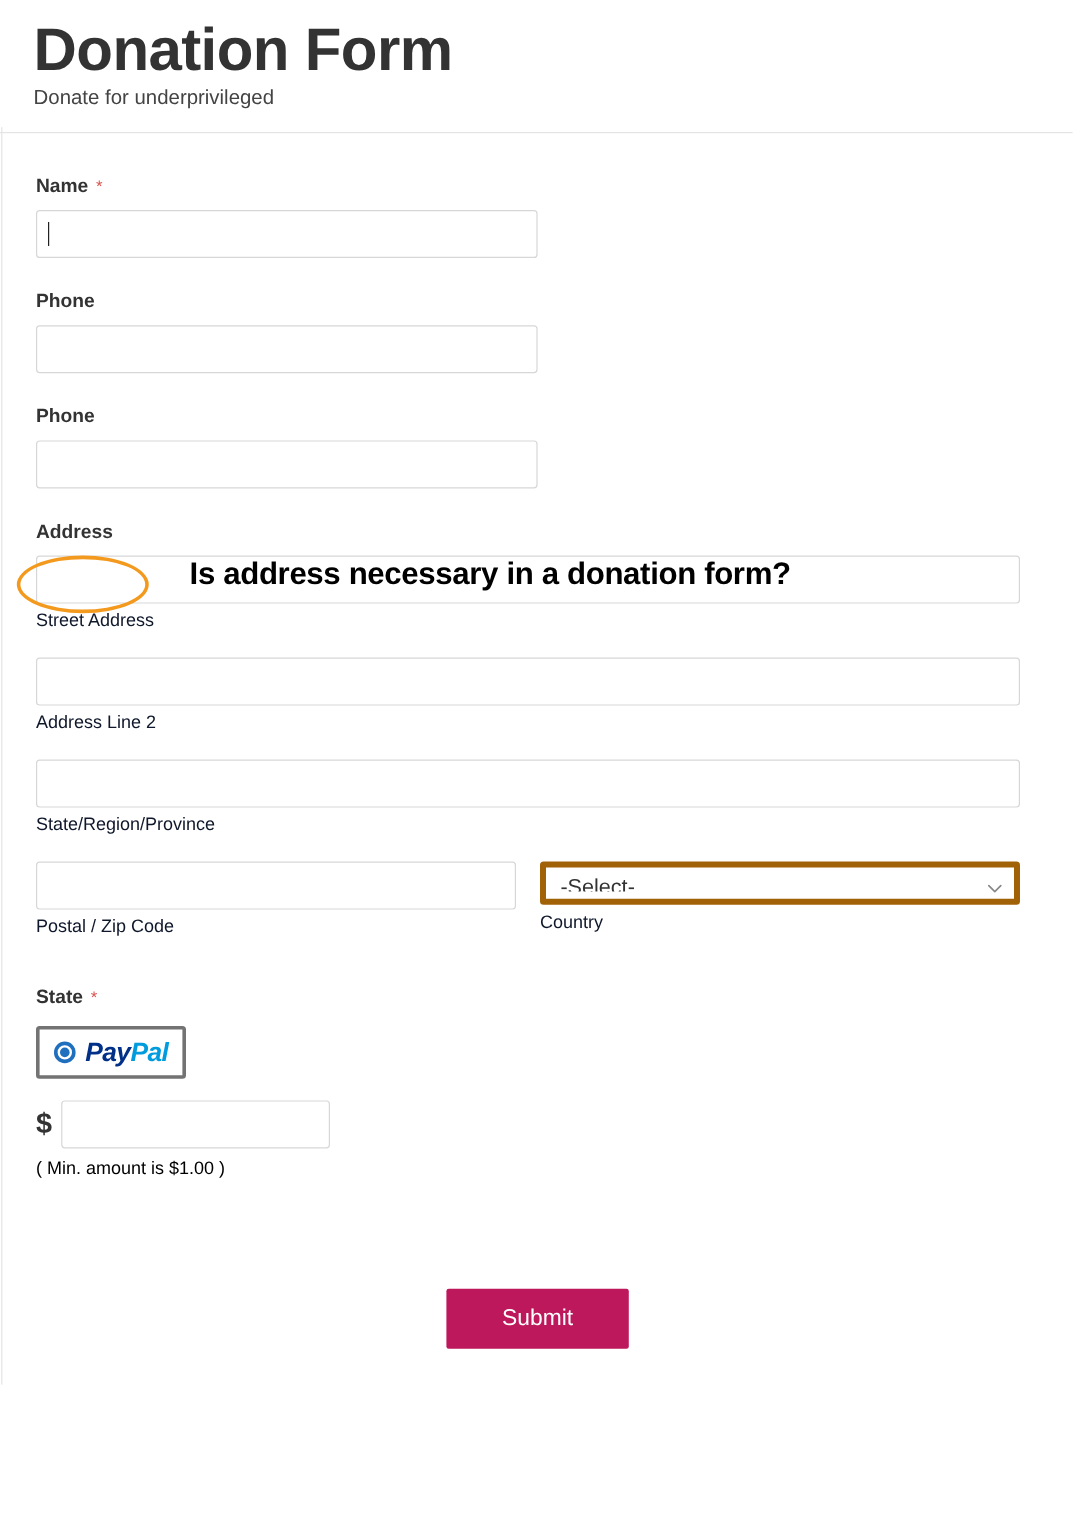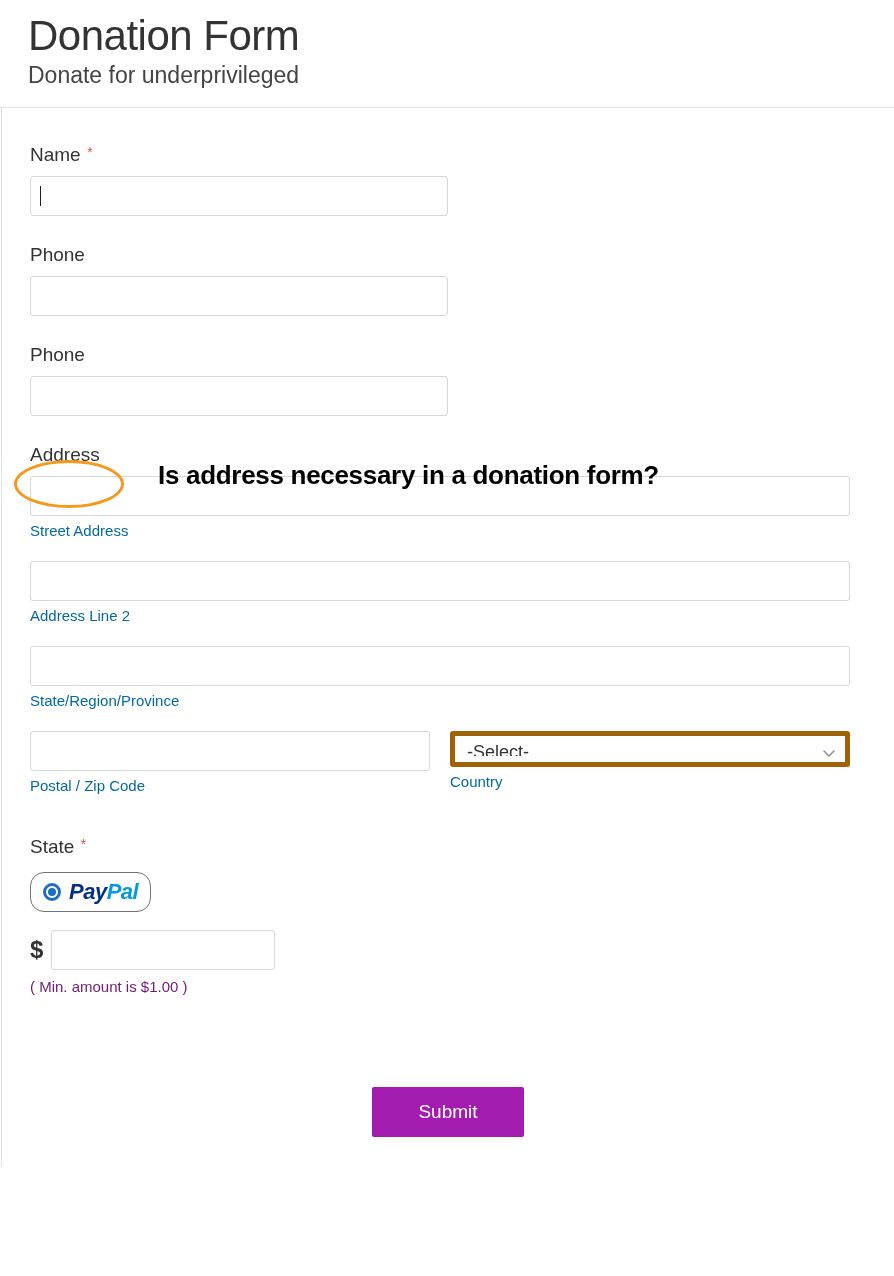--- a/index.html
+++ b/index.html
@@ -1,50 +1,50 @@
 <!DOCTYPE html>
 <html><head>
 <meta charset="utf-8">
 <style>
   * { box-sizing: border-box; margin: 0; padding: 0; }
   html, body { width: 894px; background: #fff; font-family: -apple-system, BlinkMacSystemFont, "Segoe UI", "Helvetica Neue", Arial, sans-serif; color: #333; }
   .page { position: relative; width: 894px; }
   .header { padding: 12px 0 18px 28px; }
-  .title { font-size: 42px; font-weight: 400; color: #333; letter-spacing: -0.5px; }
-  .subtitle { font-size: 23px; color: #444; margin-top: 2px; }
+  .title { font-size: 50px; font-weight: 700; color: #333; letter-spacing: -0.5px; }
+  .subtitle { font-size: 17px; color: #444; margin-top: 2px; }
   .divider { border: none; border-top: 1px solid #e4e4e4; margin: 0; }
   .sideline { position: absolute; left: 1px; top: 106px; bottom: 0; width: 1px; background: #e4e4e4; }
   .form-body { padding: 36px 28px 30px 30px; position: relative; }
   .field { margin-bottom: 28px; }
-  .label { font-size: 19px; color: #333; display: inline-block; margin-bottom: 10px; }
+  .label { font-size: 16px; color: #333; display: inline-block; margin-bottom: 10px; font-weight: bold; }
   .req { color: #d9534f; font-size: 14px; vertical-align: top; margin-left: 2px; }
   .input { width: 418px; height: 40px; border: 1px solid #d7d7d7; border-radius: 3px; padding: 6px 10px; font-size: 16px; background: #fff; display: block; }
-  .sublabel { font-size: 15px; color: #0369a1; margin-top: 6px; }
+  .sublabel { font-size: 15px; color: #0f172a; margin-top: 6px; }
   .addr-input { width: 100%; height: 40px; border: 1px solid #d7d7d7; border-radius: 3px; padding: 6px 10px; font-size: 16px; background: #fff; display: block; }
   .addr-row { display: flex; gap: 20px; margin-bottom: 22px; width: 820px; }
   .addr-col { flex: 1; }
   .addr-full { width: 820px; margin-bottom: 22px; }
   .addr-block { margin-top: 28px; }
   .circle { position: absolute; left: 14px; top: 352px; width: 110px; height: 48px; border: 3px solid #f39a1e; border-radius: 50%; pointer-events: none; }
   .annot { position: absolute; left: 158px; top: 352px; font-size: 26px; font-weight: 700; color: #000000; letter-spacing: -0.3px; }
   .select-wrap { position: relative; }
   .select { width: 100%; height: 36px; border: 5px solid #a16207; border-radius: 3px; padding: 6px 12px; font-size: 18px; background: #fff; color: #333; appearance: none; -webkit-appearance: none; }
   .chevron { position: absolute; right: 14px; top: 16px; pointer-events: none; }
-  .paypal-box { display: inline-flex; align-items: center; gap: 8px; border: 1px solid #737373; border-radius: 14px; padding: 6px 12px; background: #fff; margin-top: 4px; }
+  .paypal-box { display: inline-flex; align-items: center; gap: 8px; border: 3px solid #737373; border-radius: 3px; padding: 6px 12px; background: #fff; margin-top: 4px; }
   .radio-dot { width: 18px; height: 18px; border-radius: 50%; border: 3px solid #1f6fbf; display: inline-flex; align-items: center; justify-content: center; }
   .radio-dot::after { content: ""; width: 8px; height: 8px; border-radius: 50%; background: #1f6fbf; display: block; }
   .paypal-text { font-size: 22px; font-weight: 800; font-style: italic; letter-spacing: -0.5px; }
   .pp-pay { color: #003087; }
   .pp-pal { color: #009cde; }
   .dollar-row { display: flex; align-items: center; gap: 8px; margin-top: 18px; }
   .dollar { font-size: 24px; font-weight: 700; color: #333; }
   .amt-input { width: 224px; height: 40px; border: 1px solid #d7d7d7; border-radius: 3px; padding: 6px 10px; font-size: 16px; background: #fff; }
-  .min-note { font-size: 15px; color: #701a75; margin-top: 8px; }
+  .min-note { font-size: 15px; color: #000000; margin-top: 8px; }
   .submit-row { text-align: center; margin-top: 92px; }
-  .submit-btn { background: #a21caf; color: #fff; border: none; font-size: 19px; padding: 14px 46px; border-radius: 2px; cursor: pointer; }
+  .submit-btn { background: #be185d; color: #fff; border: none; font-size: 19px; padding: 14px 46px; border-radius: 2px; cursor: pointer; }
   .cursor-bar { position: absolute; width: 1px; height: 20px; background: #222; }
 </style>
 </head>
 <body>
 
 <div class="page">
   <div class="header">
     <div class="title">Donation Form</div>
     <div class="subtitle">Donate for underprivileged</div>
   </div>

